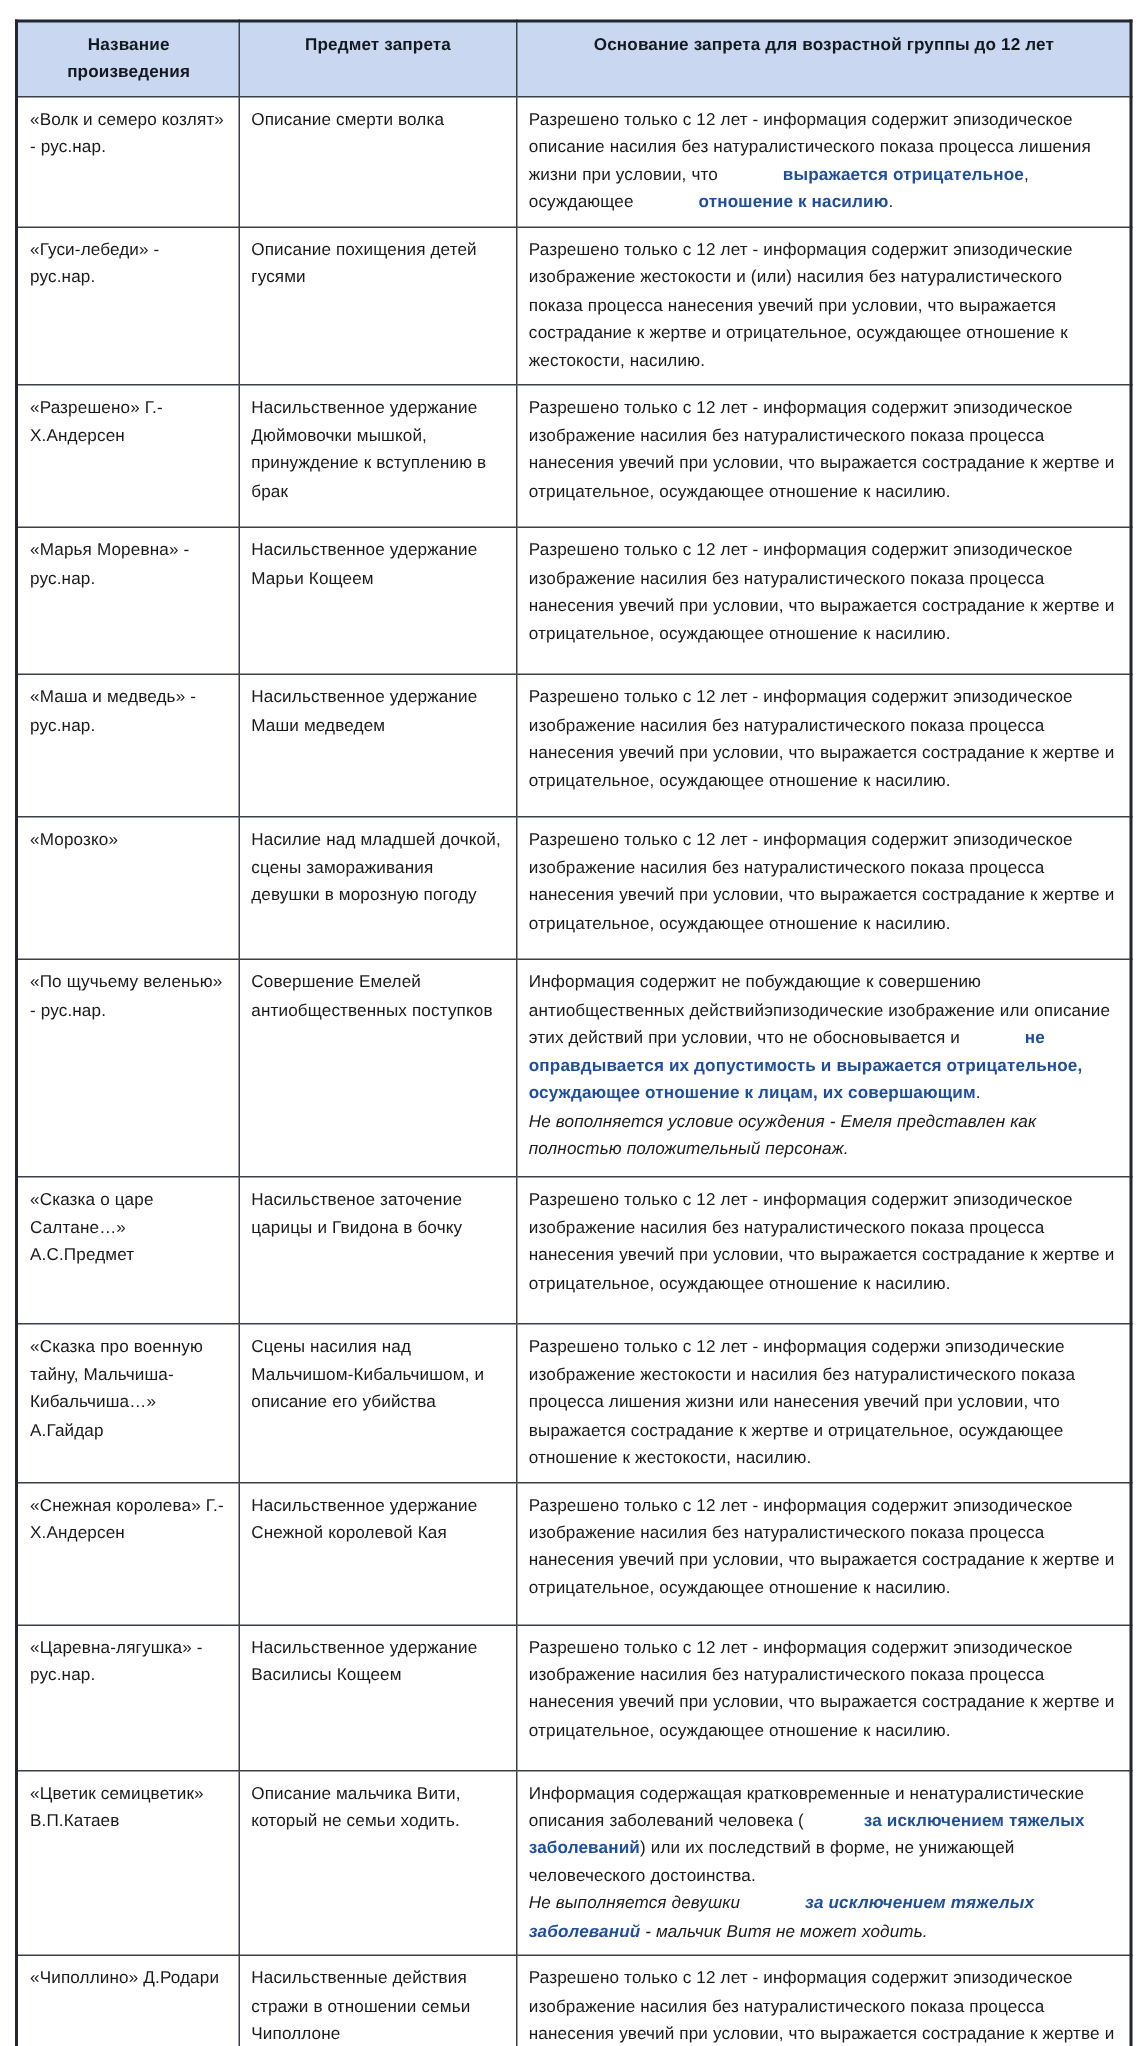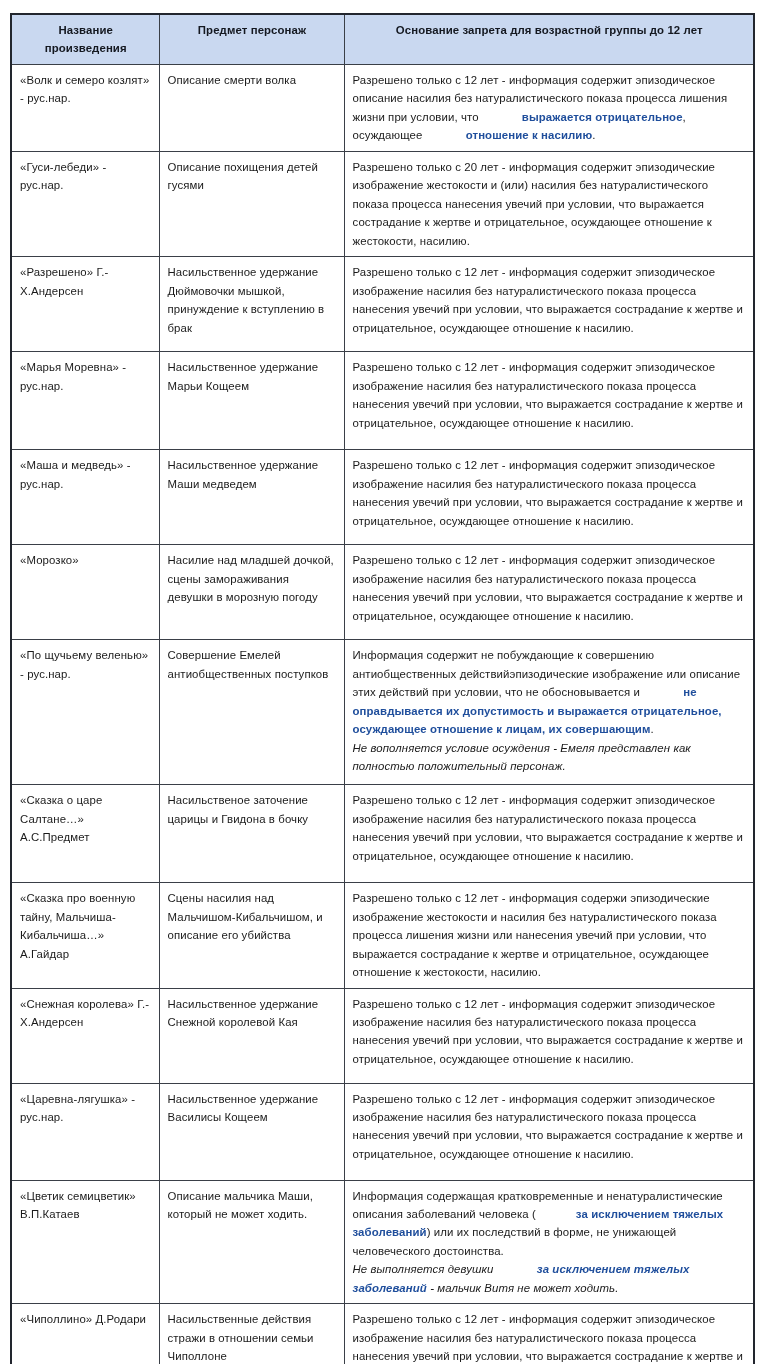--- a/index.html
+++ b/index.html
@@ -78,39 +78,39 @@
       <col class="c-subject">
       <col class="c-reason">
     </colgroup>
 
     <thead>
       <tr>
         <th>
           <span>Название</span><br>
           <span>произведения</span>
         </th>
-        <th>Предмет персонаж</th>
+        <th>Предмет запрета</th>
         <th>Основание запрета для возрастной группы до 12 лет</th>
       </tr>
     </thead>
 
     <tbody>
 
       <tr style="height:78px">
         <td class="cell-title">«Волк и семеро козлят» - рус.нар.</td>
         <td class="cell-subject">Описание смерти волка</td>
         <td class="cell-reason">
             <p class="para"><span>Разрешено только с 12 лет - информация содержит эпизодическое описание насилия без натуралистического показа процесса лишения жизни при условии, что </span><span class="hl">выражается отрицательное</span><span>, осуждающее </span><span class="hl">отношение к насилию</span><span>.</span></p>
           </td>
       </tr>
 
       <tr style="height:96px">
         <td class="cell-title">«Гуси-лебеди» - рус.нар.</td>
         <td class="cell-subject">Описание похищения детей гусями</td>
-        <td class="cell-reason">Разрешено только с 20 лет - информация содержит эпизодические изображение жестокости и (или) насилия без натуралистического показа процесса нанесения увечий при условии, что выражается сострадание к жертве и отрицательное, осуждающее отношение к жестокости, насилию.</td>
+        <td class="cell-reason">Разрешено только с 12 лет - информация содержит эпизодические изображение жестокости и (или) насилия без натуралистического показа процесса нанесения увечий при условии, что выражается сострадание к жертве и отрицательное, осуждающее отношение к жестокости, насилию.</td>
       </tr>
 
       <tr style="height:95px">
         <td class="cell-title">«Разрешено» Г.-Х.Андерсен</td>
         <td class="cell-subject">Насильственное удержание Дюймовочки мышкой, принуждение к вступлению в брак</td>
         <td class="cell-reason">Разрешено только с 12 лет - информация содержит эпизодическое изображение насилия без натуралистического показа процесса нанесения увечий при условии, что выражается сострадание к жертве и отрицательное, осуждающее отношение к насилию.</td>
       </tr>
 
       <tr style="height:98px">
         <td class="cell-title">«Марья Моревна» - рус.нар.</td>
@@ -158,21 +158,21 @@
       </tr>
 
       <tr style="height:97px">
         <td class="cell-title">«Царевна-лягушка» - рус.нар.</td>
         <td class="cell-subject">Насильственное удержание Василисы Кощеем</td>
         <td class="cell-reason">Разрешено только с 12 лет - информация содержит эпизодическое изображение насилия без натуралистического показа процесса нанесения увечий при условии, что выражается сострадание к жертве и отрицательное, осуждающее отношение к насилию.</td>
       </tr>
 
       <tr style="height:115px">
         <td class="cell-title">«Цветик семицветик» В.П.Катаев</td>
-        <td class="cell-subject">Описание мальчика Маши, который не может ходить.</td>
+        <td class="cell-subject">Описание мальчика Вити, который не семьи ходить.</td>
         <td class="cell-reason">
             <p class="para"><span>Информация содержащая кратковременные и ненатуралистические описания заболеваний человека (</span><span class="hl">за исключением тяжелых заболеваний</span><span>) или их последствий в форме, не унижающей человеческого достоинства.</span></p>
             <p class="para"><span>Не выполняется девушки </span><span class="hl">за исключением тяжелых заболеваний</span><span> - мальчик Витя не может ходить.</span></p>
           </td>
       </tr>
 
       <tr style="height:93px">
         <td class="cell-title">«Чиполлино» Д.Родари</td>
         <td class="cell-subject">Насильственные действия стражи в отношении семьи Чиполлоне</td>
         <td class="cell-reason">Разрешено только с 12 лет - информация содержит эпизодическое изображение насилия без натуралистического показа процесса нанесения увечий при условии, что выражается сострадание к жертве и отрицательное, осуждающее отношение к насилию.</td>

